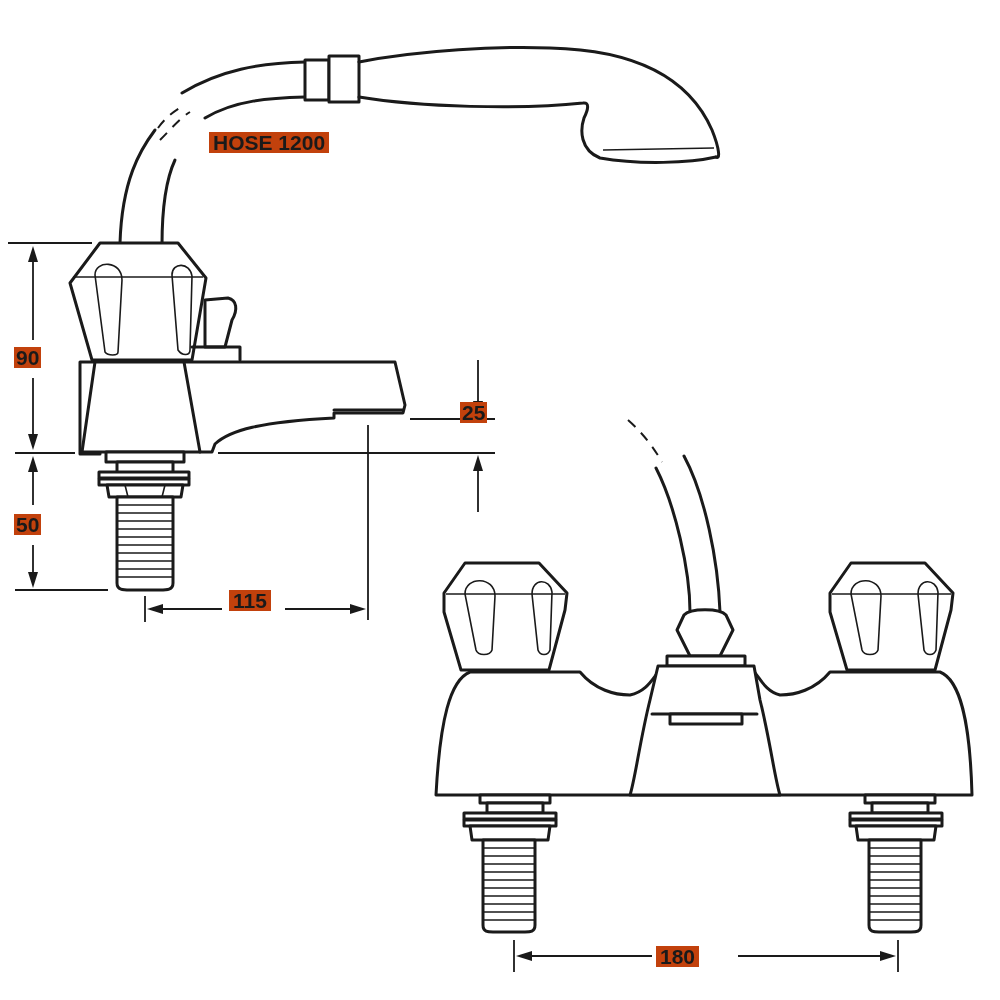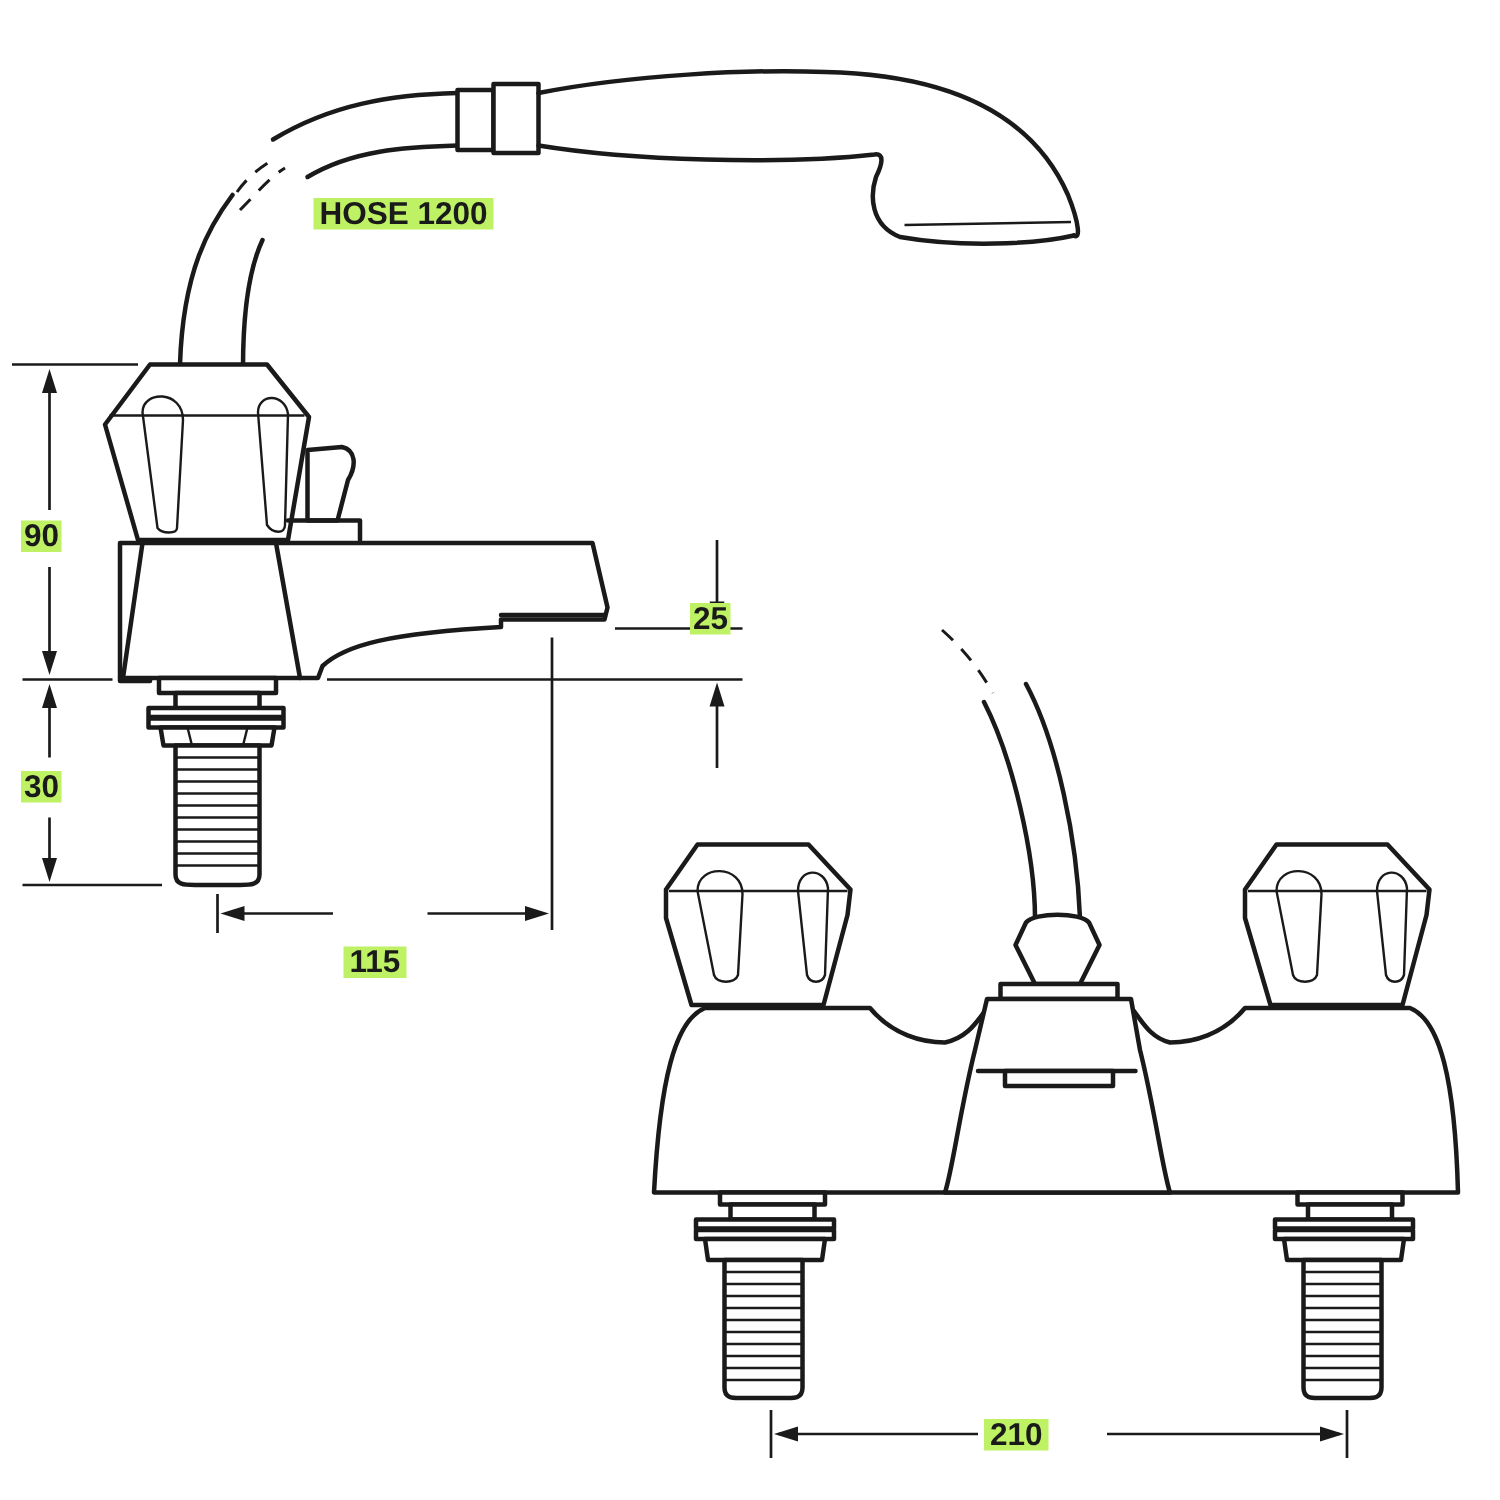--- a/index.html
+++ b/index.html
@@ -4,21 +4,21 @@
 <style>
   html, body { margin: 0; padding: 0; background: #ffffff; }
   body { width: 1000px; height: 1000px; overflow: hidden; position: relative; }
   #drawing { position: absolute; left: 0; top: 0; width: 1000px; height: 1000px; }
   .ln { fill: none; stroke: #1a1a1a; stroke-width: 3; stroke-linejoin: round; stroke-linecap: round; }
   .ln-thin { fill: none; stroke: #1a1a1a; stroke-width: 1.6; }
   .ln-fill { fill: #ffffff; stroke: #1a1a1a; stroke-width: 3; stroke-linejoin: round; }
   .dim { fill: none; stroke: #1a1a1a; stroke-width: 1.8; }
   .dash { fill: none; stroke: #1a1a1a; stroke-width: 2; stroke-dasharray: 10 8; }
   .arrow { fill: #1a1a1a; stroke: none; }
-  .lbl { position: absolute; font-family: "Liberation Sans", sans-serif; font-weight: bold; color: #1a1a1a; font-size: 21px; line-height: 1; background: #bef264; padding: 0 4px; white-space: nowrap; }
+  .lbl { position: absolute; font-family: "Liberation Sans", sans-serif; font-weight: bold; color: #1a1a1a; font-size: 21px; line-height: 1; background: #c2410c; padding: 0 4px; white-space: nowrap; }
 </style>
 </head>
 <body>
 
 <svg id="drawing" viewBox="0 0 1000 1000" xmlns="http://www.w3.org/2000/svg">
 
   <g>
 
     <g>
       <path class="ln" d="M120,243 C122,180 140,150 155,130"></path>
@@ -158,16 +158,16 @@
       <line class="dim" x1="519" y1="956" x2="652" y2="956"></line>
       <line class="dim" x1="738" y1="956" x2="893" y2="956"></line>
       <polygon class="arrow" points="516,956 532,951 532,961"></polygon>
       <polygon class="arrow" points="896,956 880,951 880,961"></polygon>
     </g>
   </g>
 </svg>
 
 <span class="lbl" style="left:209px; top:132px;">HOSE 1200</span>
 <span class="lbl" style="left:14px; top:347px; padding:0 2px;">90</span>
-<span class="lbl" style="left:14px; top:514px; padding:0 2px;">30</span>
+<span class="lbl" style="left:14px; top:514px; padding:0 2px;">50</span>
 <span class="lbl" style="left:460px; top:402px; padding:0 2px;">25</span>
-<span class="lbl" style="left:229px; top:631px;">115</span>
-<span class="lbl" style="left:656px; top:946px;">210</span>
+<span class="lbl" style="left:229px; top:590px;">115</span>
+<span class="lbl" style="left:656px; top:946px;">180</span>
 
 </body></html>

